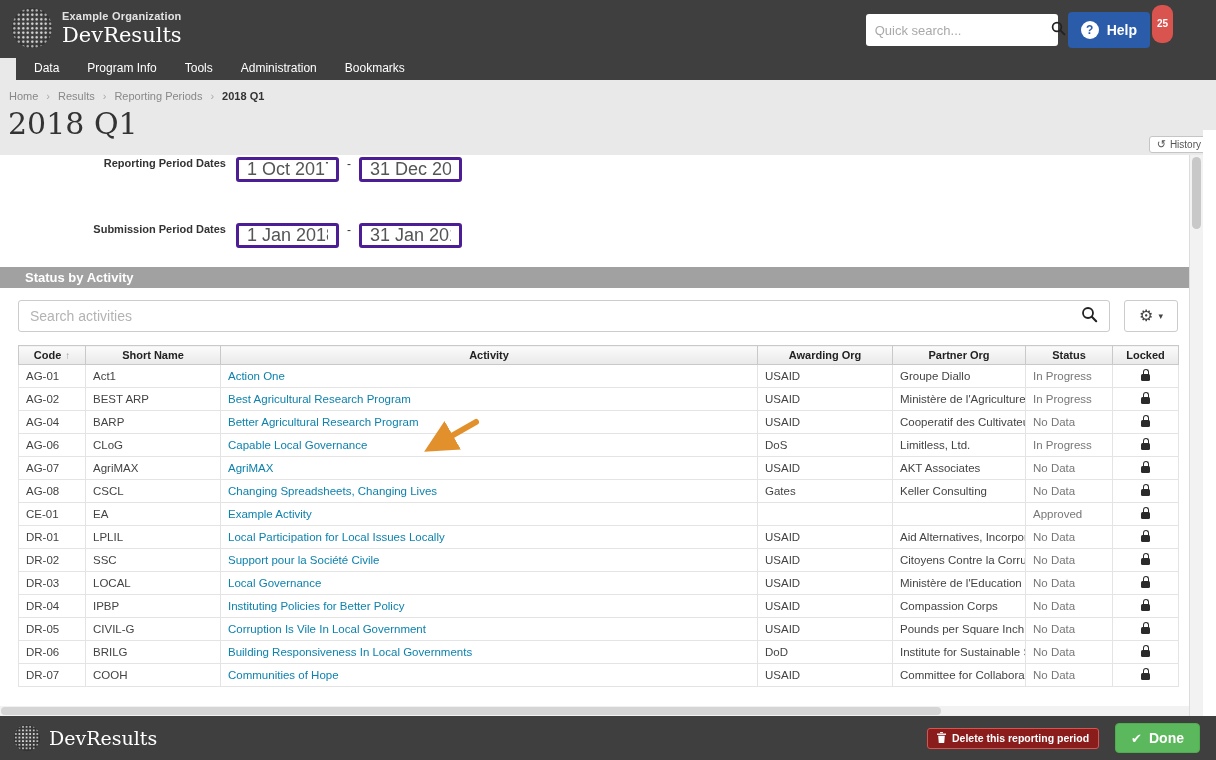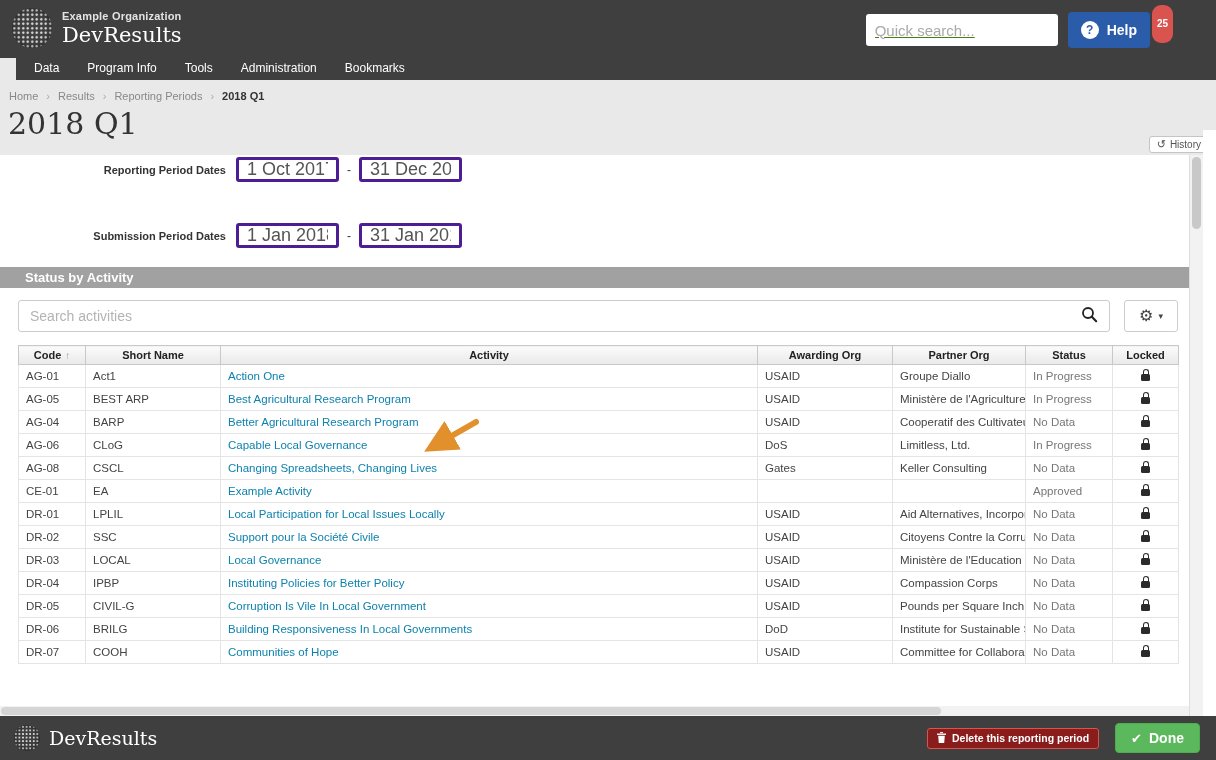--- a/index.html
+++ b/index.html
@@ -14,21 +14,21 @@
   
   .topbar { position:absolute; top:0; left:0; width:1216px; height:58px; background:var(--topbar-bg,#3f3f3f); }
   .topbar-left { position:absolute; left:12px; top:8px; display:flex; align-items:center; gap:10px; }
   .globe { border-radius:50%; background-image:radial-gradient(#d9d9d9 1px, rgba(0,0,0,0) 1.4px); background-size:4.5px 4.5px; box-shadow: inset 0 0 6px rgba(0,0,0,.45); }
   .globe.big { width:40px; height:40px; }
   .globe.tan { background-image:radial-gradient(#dfa35e 1.1px, rgba(0,0,0,0) 1.5px); }
   .brand-text .org { font-size:11px; font-weight:bold; color:#e3e3e3; letter-spacing:.2px; }
   .brand-text .app { font-size:21px; color:#fff; font-family:"DejaVu Serif","Liberation Serif",serif; margin-top:1px; }
   .topbar-right { position:absolute; right:16px; top:10px; display:flex; align-items:center; gap:10px; }
   .quick-search { width:192px; height:32px; background:#fff; border-radius:3px; display:flex; align-items:center; padding:0 9px; }
-  .quick-search input { border:none; outline:none; flex:1; font-size:15px; color:#4d7c0f; font-family:inherit; background:transparent;text-decoration:underline; }
+  .quick-search input { border:none; outline:none; flex:1; font-size:13px; color:#4d7c0f; font-family:inherit; background:transparent; }
   .quick-search input::placeholder { color:#a9a9a9; }
   .help-btn { height:36px; background:var(--help-button,#2a5caa); color:#fff; border:none; border-radius:4px; font-weight:bold; font-size:14px; padding:0 13px; display:flex; align-items:center; gap:8px; cursor:pointer; font-family:inherit; }
   .help-q { width:18px; height:18px; border-radius:50%; background:#fff; color:var(--help-button,#2a5caa); font-size:12px; font-weight:bold; display:flex; align-items:center; justify-content:center; }
   .notif { position:relative; width:40px; height:40px; }
   .notif .globe { width:40px; height:40px; }
   .badge { position:absolute; top:-5px; left:-8px; background:var(--notification-badge,#d9534f); color:#fff; font-size:10px; font-weight:bold; border-radius:9px; padding:14px 5px; line-height:1; }
 
   
   .navbar { position:absolute; top:58px; left:16px; width:1216px; height:22px; background:var(--topbar-bg,#3f3f3f); display:flex; padding-left:4px; }
   .nav-item { color:#fff; font-size:12px; padding:3px 14px 5px; text-decoration:none; cursor:pointer; }
@@ -37,21 +37,21 @@
   .breadcrumb { position:absolute; top:90px; left:9px; font-size:11px; color:#888; display:flex; align-items:center; }
   .crumb { cursor:pointer; }
   .crumb:not(:last-child)::after { content:"\203A"; margin:0 8px; color:#aaa; }
   .crumb.current { color:#333; font-weight:bold; cursor:default; }
   .page-title { position:absolute; top:106px; left:8px; font-size:30px; font-weight:normal; font-family:"DejaVu Serif","Liberation Serif",serif; color:#333; }
   .history-btn { position:absolute; top:136px; right:7px; background:#fff; border:1px solid #c5c5c5; border-radius:3px; font-size:10px; color:#555; padding:2px 7px; display:flex; align-items:center; gap:4px; cursor:pointer; font-family:inherit; }
   .history-btn .hist-ic { font-size:11px; line-height:1; }
 
   
   .content { position:absolute; top:155px; left:0; width:1189px; height:561px; background:#fff; }
-  .form-row { position:absolute; left:0; display:flex; align-items:center; gap:6px; }
+  .form-row { position:absolute; left:0; display:flex; gap:6px; }
   .form-row.r1 { top:2px; }
   .form-row.r2 { top:68px; }
   .form-label { width:230px; text-align:right; font-weight:bold; font-size:11px; color:#333; padding-right:4px; }
   .date-input { width:103px; height:25px; border:3px solid #4c1d95; border-radius:3px; font-size:18px; color:#555; padding:0 8px; font-family:inherit; background:#fff; }
   .dash { font-size:12px; color:#333; padding:0 2px; }
 
   .section-bar { position:absolute; top:112px; left:0; width:1189px; height:21px; background:var(--section-bar,#a1a1a1); color:#fff; font-weight:bold; font-size:13px; padding:3px 0 0 25px; }
 
   .search-row { position:absolute; top:145px; left:18px; width:1160px; display:flex; align-items:center; }
   .activity-search { flex:1; height:32px; border:1px solid #ccc; border-radius:3px; background:#fff; display:flex; align-items:center; padding:7px 11px; }
@@ -204,21 +204,21 @@
     <td>AG-01</td>
     <td>Act1</td>
     <td><a>Action One</a></td>
     <td>USAID</td>
     <td>Groupe Diallo</td>
     <td class="status-cell">In Progress</td>
     <td class="lock-cell"><span class="lock"></span></td>
   </tr>
 
   <tr>
-    <td>AG-05</td>
+    <td>AG-02</td>
     <td>BEST ARP</td>
     <td><a>Best Agricultural Research Program</a></td>
     <td>USAID</td>
     <td>Ministère de l'Agriculture</td>
     <td class="status-cell">In Progress</td>
     <td class="lock-cell"><span class="lock"></span></td>
   </tr>
 
   <tr>
     <td>AG-04</td>
@@ -233,20 +233,29 @@
   <tr>
     <td>AG-06</td>
     <td>CLoG</td>
     <td><a>Capable Local Governance</a></td>
     <td>DoS</td>
     <td>Limitless, Ltd.</td>
     <td class="status-cell">In Progress</td>
     <td class="lock-cell"><span class="lock"></span></td>
   </tr>
 
+  <tr>
+    <td>AG-07</td>
+    <td>AgriMAX</td>
+    <td><a>AgriMAX</a></td>
+    <td>USAID</td>
+    <td>AKT Associates</td>
+    <td class="status-cell">No Data</td>
+    <td class="lock-cell"><span class="lock"></span></td>
+  </tr>
 
   <tr>
     <td>AG-08</td>
     <td>CSCL</td>
     <td><a>Changing Spreadsheets, Changing Lives</a></td>
     <td>Gates</td>
     <td>Keller Consulting</td>
     <td class="status-cell">No Data</td>
     <td class="lock-cell"><span class="lock"></span></td>
   </tr>

